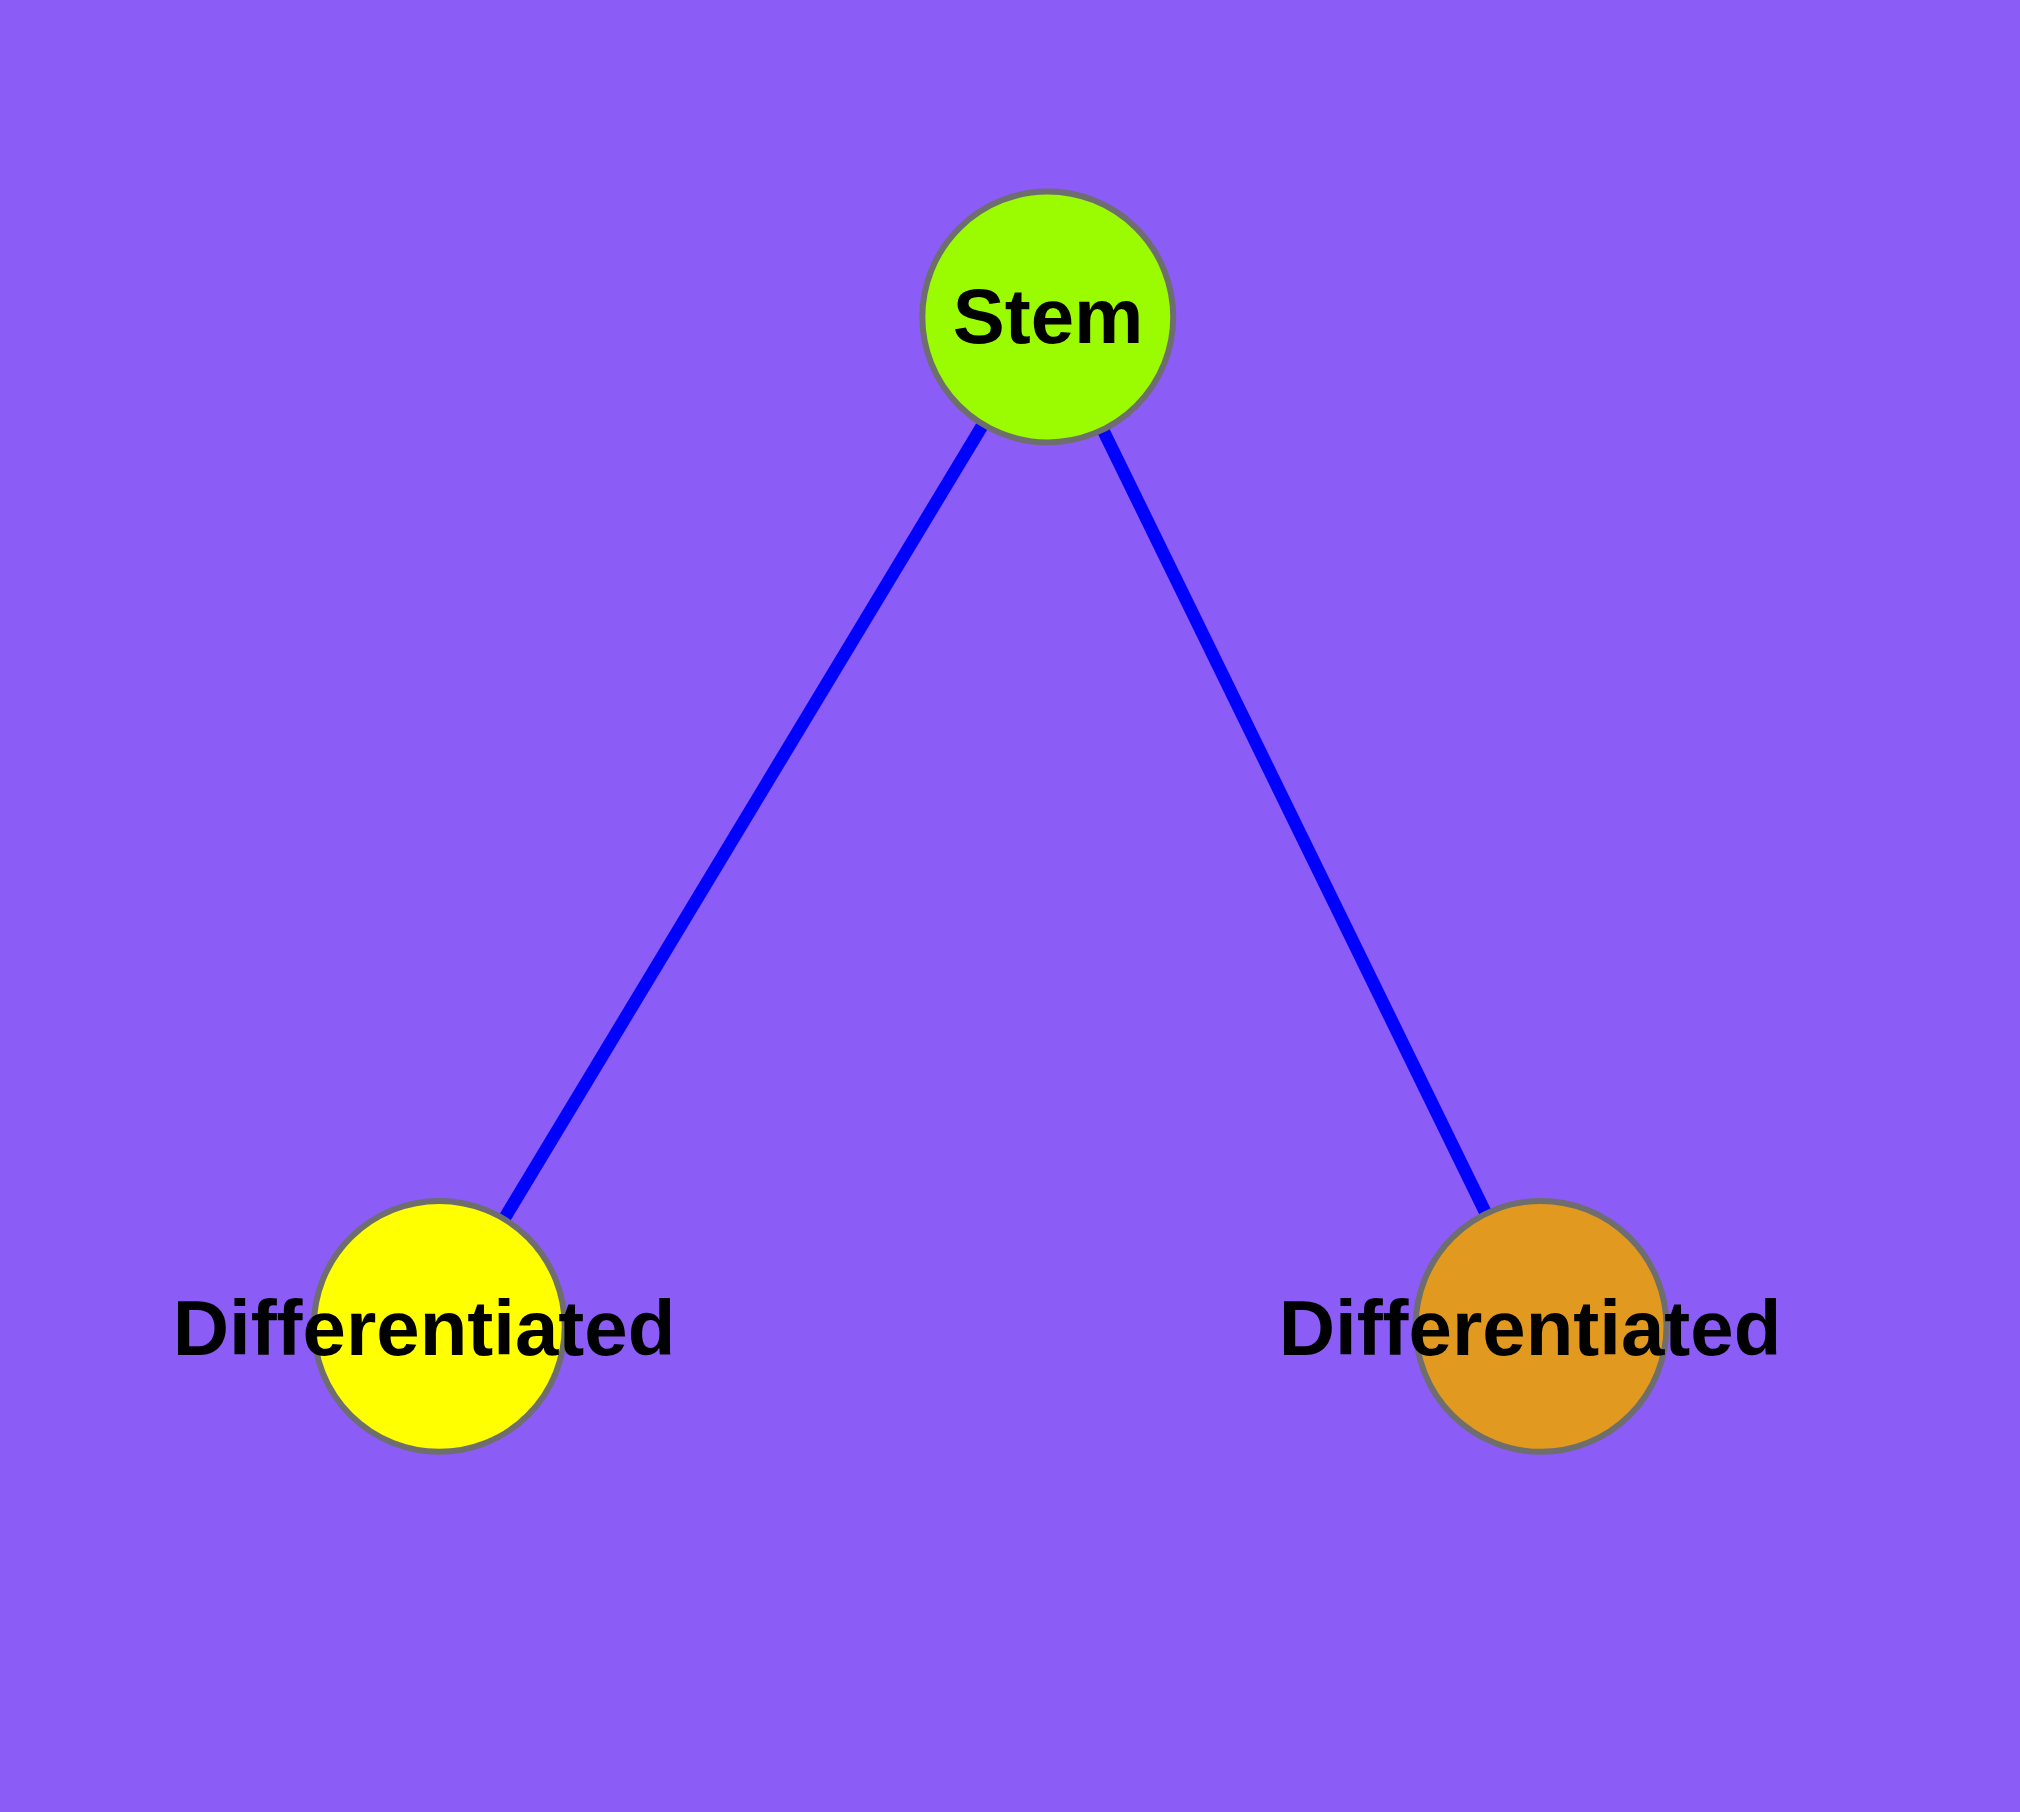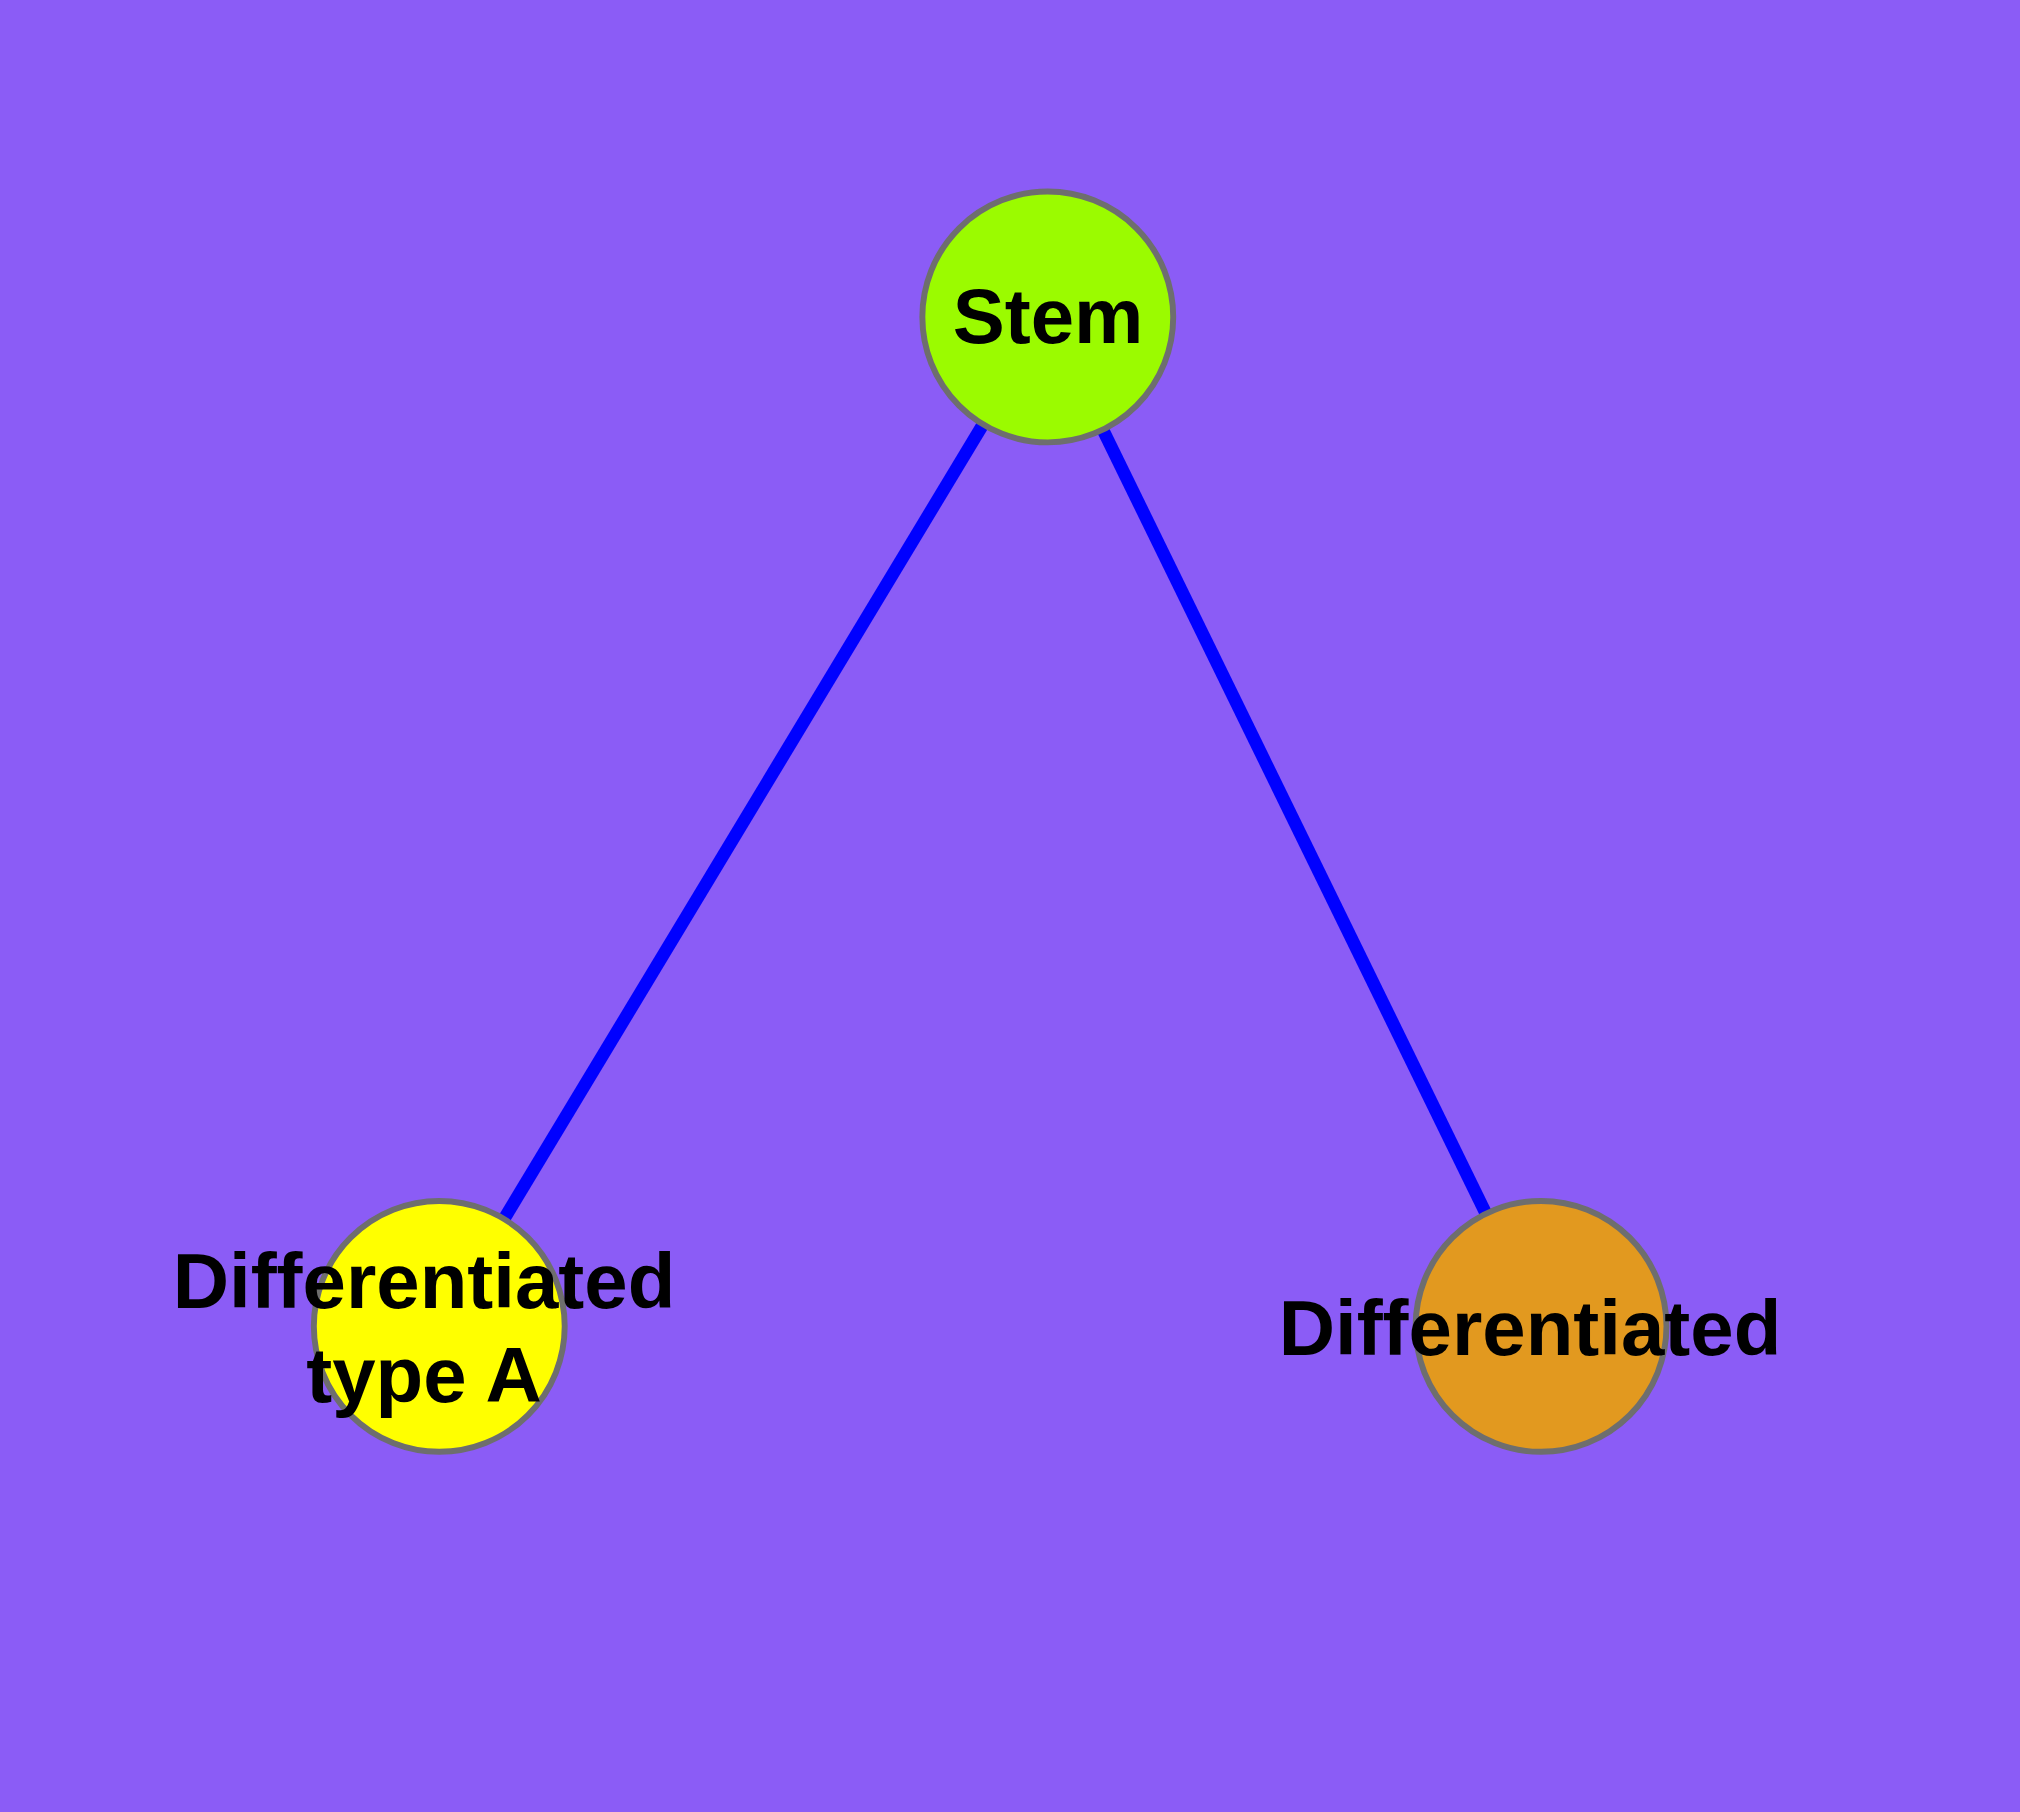--- a/index.html
+++ b/index.html
@@ -46,21 +46,20 @@
 
     <circle cx="1236" cy="374" r="148" stroke-width="7" stroke="#6e6e6e" fill="#9bfb00"></circle>
     <circle cx="518" cy="1565" r="148" stroke-width="7" stroke="#6e6e6e" fill="#ffff00"></circle>
     <circle cx="1818" cy="1565" r="148" stroke-width="7" stroke="#6e6e6e" fill="#e2991f"></circle>
   </svg>
 
   <div class="node-label" style="left:1048px; top:317px;">Stem</div>
 
   <div class="node-label" style="left:424px; top:1329px;">
     <span class="label-line">Differentiated</span>
-    <span class="label-line">type A</span>
   </div>
 
   <div class="node-label" style="left:1530px; top:1329px;">
     <span class="label-line">Differentiated</span>
   </div>
 
 </div>
 
 
 </body></html>

